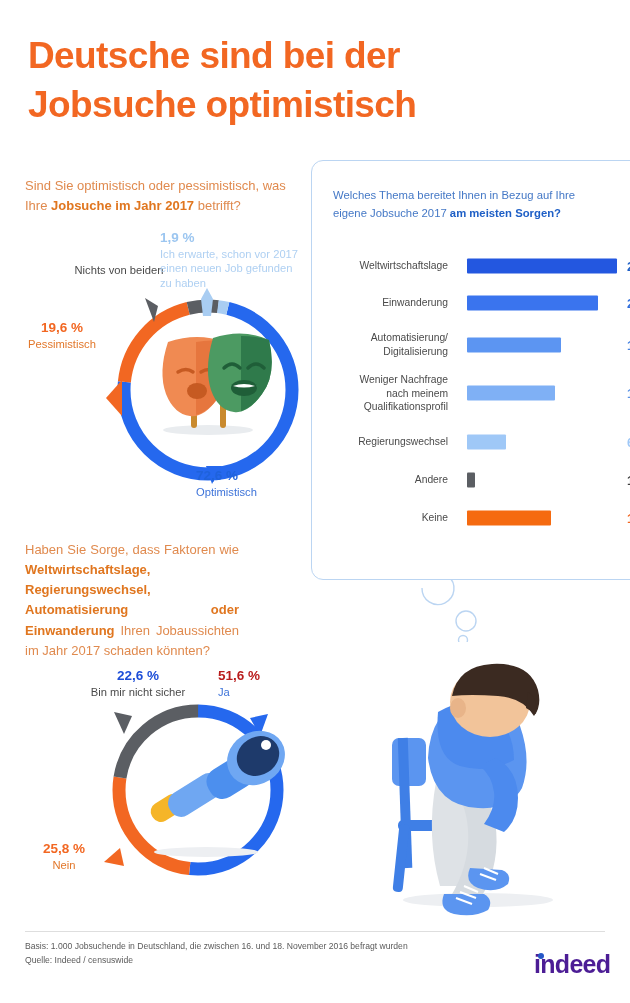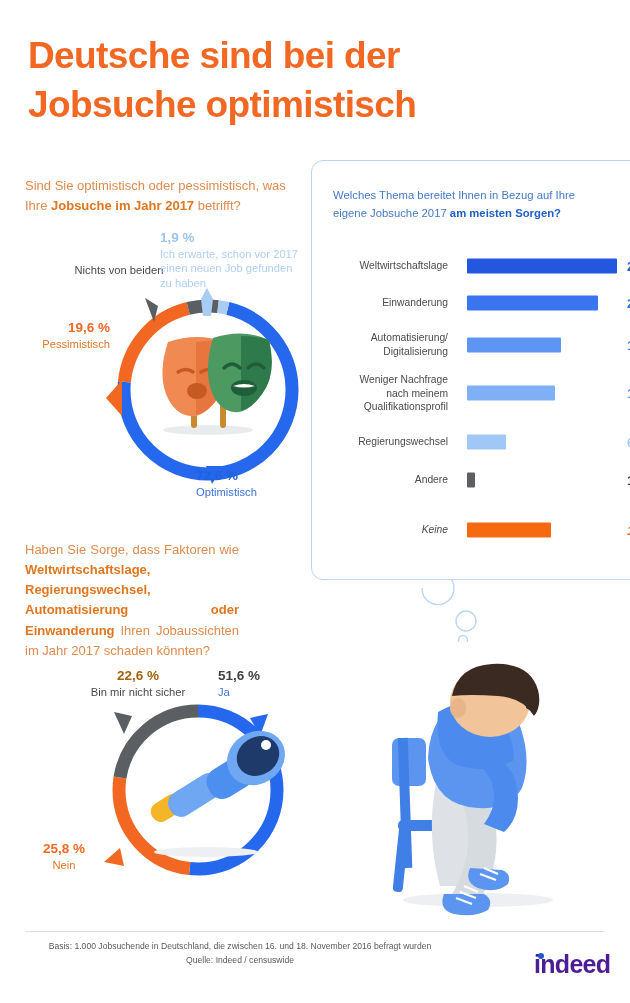--- a/index.html
+++ b/index.html
@@ -24,39 +24,39 @@
   }
   .q-orange b{color:#E0761F;font-weight:bold;}
   #q1{left:25px;top:176px;width:272px;}
   #q2{left:25px;top:540px;width:214px;text-align:justify;}
   #q2 b{color:#E0761F;}
 
   
   .cal-num{font-weight:bold;font-size:13.5px;line-height:1.25;}
   .cal-lab{font-size:11.2px;line-height:1.3;}
 
-  #c1-19 {left:14px;top:320px;width:96px;text-align:right;color:#F26722;}
+  #c1-19 {left:14px;top:320px;width:96px;text-align:center;color:#F26722;}
   #c1-59 {left:40px;top:263px;width:158px;text-align:center;color:#3C3C3C;}
   #c1-59 .cal-lab{color:#4A4A4A;}
   #c1-19 .cal-lab{color:#E2772A;}
   #c1-19 .cal-num{color:#F26722;}
   #c1-19  .cal-num{font-size:13.5px}
   #c1-1  {left:160px;top:230px;width:140px;text-align:left;color:#A9CDF2;}
   #c1-1 .cal-num{color:#9CC6F0;}
   #c1-1 .cal-lab{color:#AFD0F2;}
   #c1-72 {left:196px;top:468px;width:120px;text-align:left;color:#2D6CDC;}
   #c1-72 .cal-num{color:#1F62DB;}
   #c1-72 .cal-lab{color:#3D73D9;}
 
   
   #c2-22 {left:58px;top:668px;width:160px;text-align:center;}
-  #c2-22 .cal-num{color:#a16207;}
+  #c2-22 .cal-num{color:#1d4ed8;}
   #c2-22 .cal-lab{color:#4A4A4A;}
   #c2-51 {left:218px;top:668px;width:90px;text-align:left;}
-  #c2-51 .cal-num{color:#404040;}
+  #c2-51 .cal-num{color:#b91c1c;}
   #c2-51 .cal-lab{color:#3D73D9;}
   #c2-25 {left:14px;top:841px;width:100px;text-align:center;}
   #c2-25 .cal-num{color:#F26722;}
   #c2-25 .cal-lab{color:#E2772A;}
 
   
   #bubble{
     left:311px;top:160px;width:338px;height:420px;
     border:1.4px solid #BBD5F2;border-radius:12px;background:#fff;
     box-sizing:border-box;
@@ -77,21 +77,21 @@
   .bar-val{
     position:absolute;top:50%;transform:translateY(-50%);
     font-size:12.6px;font-weight:bold;white-space:nowrap;
   }
 
   
   .tail-shape{position:absolute;}
 
   
   #foot-rule{left:25px;top:931px;width:580px;height:1px;background:#DEDEDE;}
-  #footnote{left:25px;top:940px;width:430px;font-size:8.6px;line-height:1.62;color:#5A5A5A;text-align:center;}
+  #footnote{left:25px;top:940px;width:430px;font-size:8.6px;line-height:1.62;color:#5A5A5A;}
   #logo{left:534px;top:950px;width:80px;height:34px;color:#4c1d95;font-weight:bold;font-size:25px;letter-spacing:-0.7px;}
   #logo .dotc{position:absolute;left:4px;top:3px;width:6px;height:6px;border-radius:50%;background:#2557C7;}
 </style>
 </head>
 <body>
 
 <div class="abs" id="title">
   <span class="l">Deutsche sind bei der</span>
   <span class="l">Jobsuche optimistisch</span>
 </div>
@@ -208,21 +208,21 @@
   </div>
 
   <div class="bar-row" style="top:302px;">
     <div class="bar-label">Andere</div>
     <div class="bar-track">
       <div class="bar-fill" style="width:8px;background:#5B5E63;"></div>
       <div class="bar-val" style="left:160px;color:#3C3C3C;">1,8 %</div>
     </div>
   </div>
 
-  <div class="bar-row" style="top:352px;font-style:italic;">
+  <div class="bar-row" style="top:340px;">
     <div class="bar-label">Keine</div>
     <div class="bar-track">
       <div class="bar-fill" style="width:84px;background:#F56A10;"></div>
       <div class="bar-val" style="left:160px;color:#F26722;">14,0 %</div>
     </div>
   </div>
 </div>
 
 <div class="abs q-orange" id="q2">
   <span>Haben Sie Sorge, dass Faktoren wie </span><b>Weltwirtschaftslage, Regierungswechsel, Automatisierung oder Einwanderung</b><span> Ihren Jobaussichten im Jahr 2017 schaden könnten?</span>

